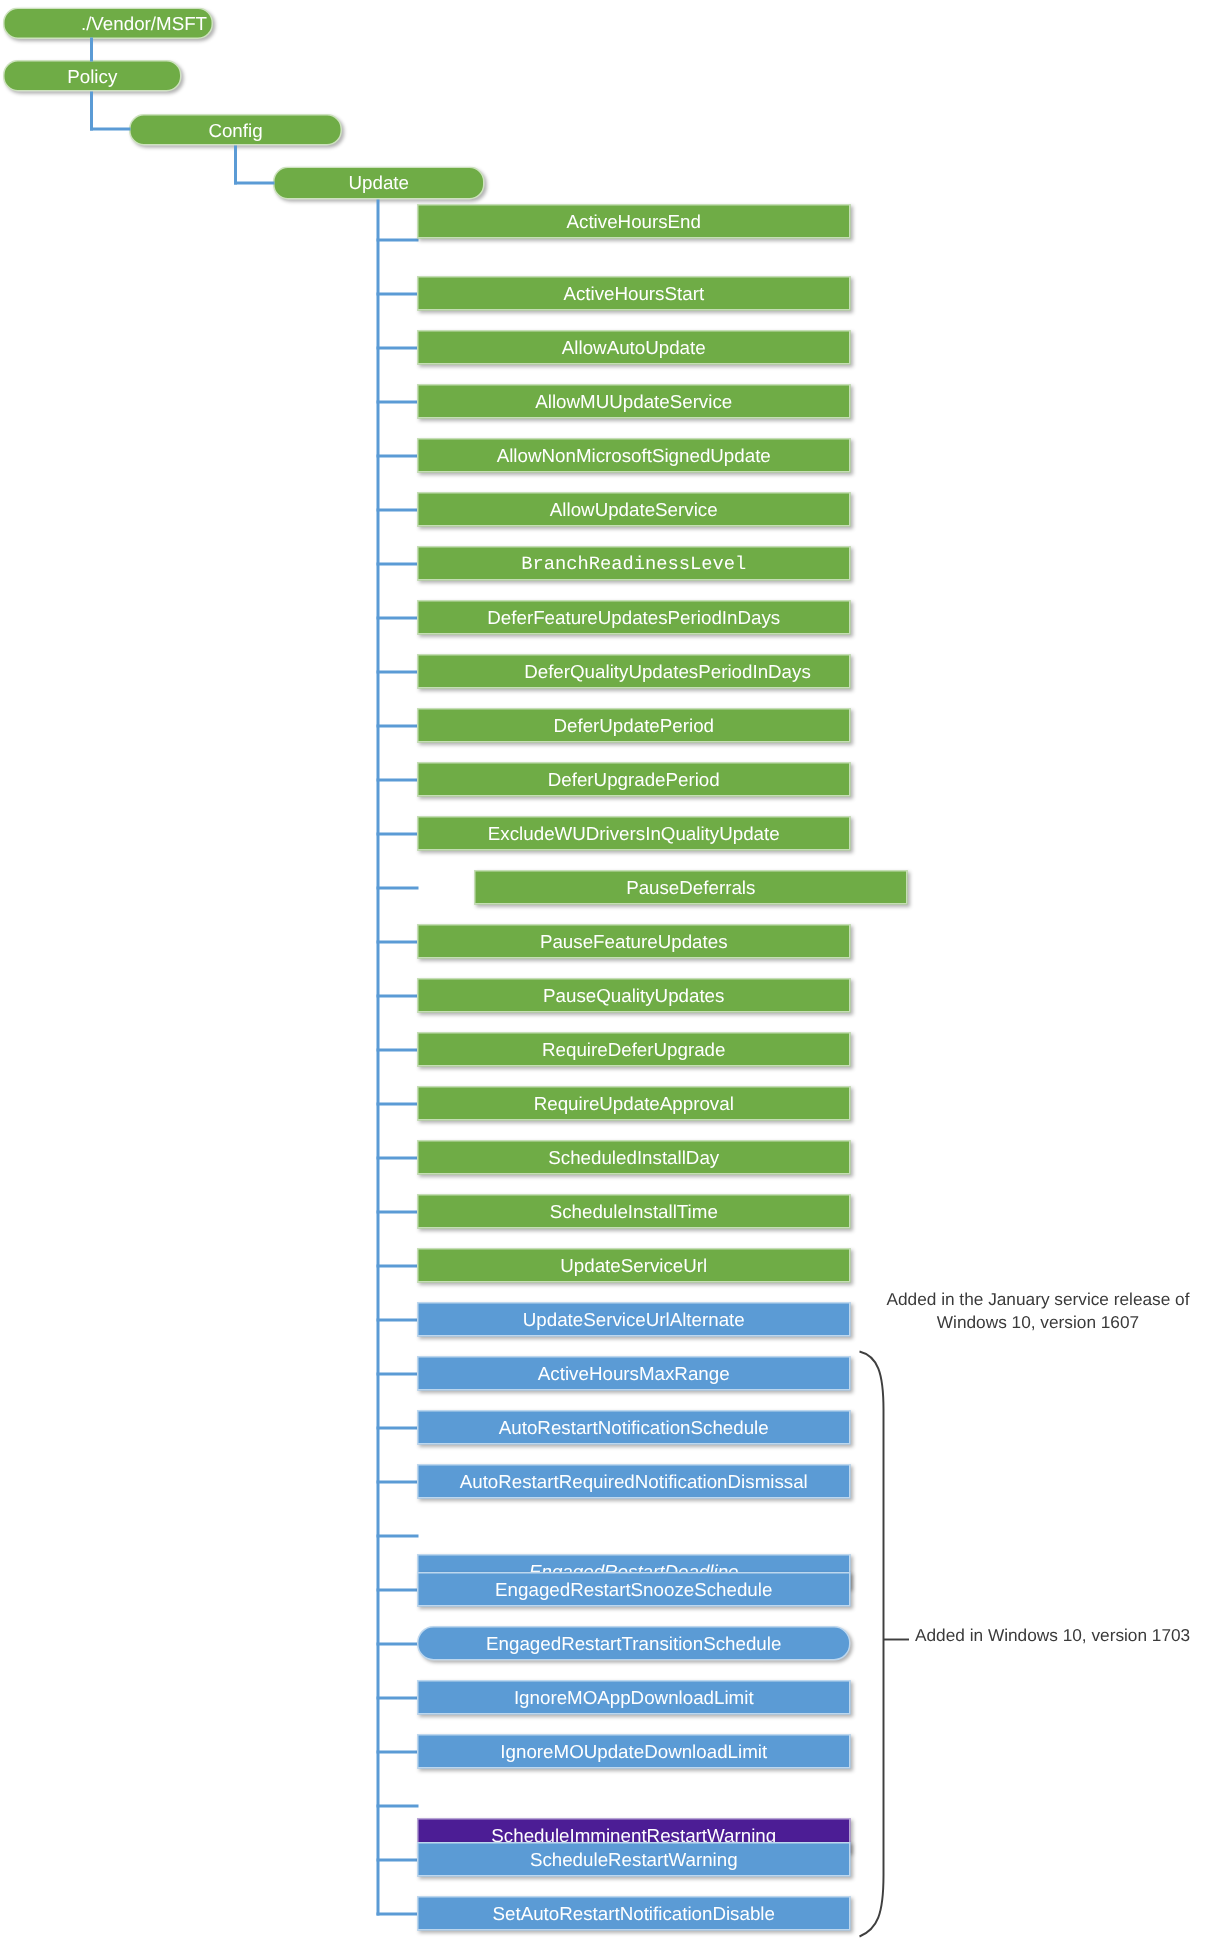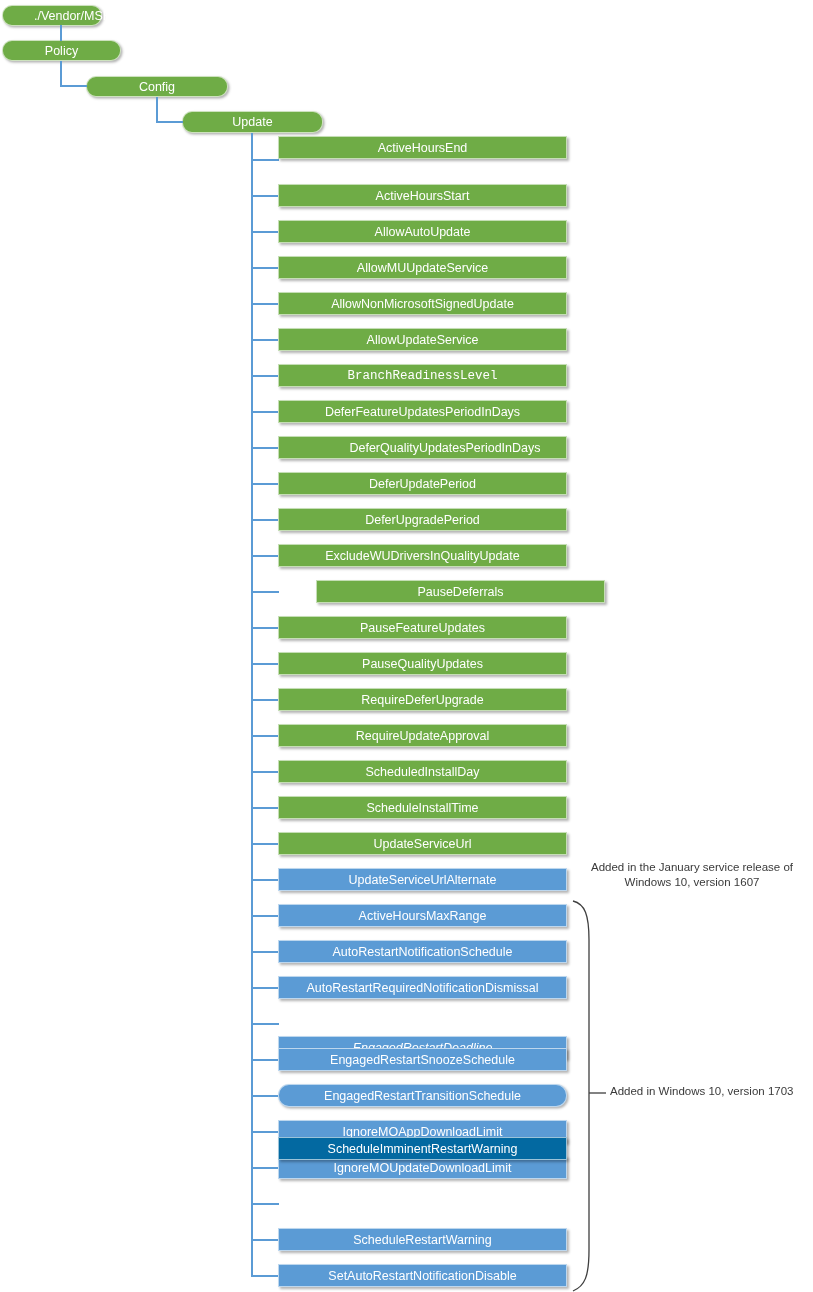--- a/index.html
+++ b/index.html
@@ -23,21 +23,21 @@
   .conn{position:absolute;background:#5B9BD5;}
   .annot{position:absolute;color:#3a3a3a;font-size:11.5px;line-height:15px;}
   .annot.center{text-align:center;}
   svg.brace{position:absolute;overflow:visible;}
 </style>
 </head>
 <body>
 
 <div id="canvas">
 
-  <div class="pill" style="left:2px;top:5px;width:100px;height:21px;padding-left:48px;">
+  <div class="pill" style="left:2px;top:5px;width:140px;height:21px;padding-left:48px;">
     <span>./Vendor/MSFT</span>
   </div>
   <div class="pill" style="left:2px;top:40px;width:119px;height:21px;">
     <span>Policy</span>
   </div>
   <div class="pill" style="left:86px;top:76px;width:142px;height:21px;">
     <span>Config</span>
   </div>
   <div class="pill" style="left:182px;top:111px;width:141px;height:22px;">
     <span>Update</span>
@@ -162,21 +162,21 @@
       </div>
       <div class="conn" style="left: 251px; top: 1131px; width: 28px; height: 2px;"></div>
       <div class="node" style="top: 1120px; background: rgb(91, 155, 213);">
         <span>IgnoreMOAppDownloadLimit</span>
       </div>
       <div class="conn" style="left: 251px; top: 1167px; width: 28px; height: 2px;"></div>
       <div class="node" style="top: 1156px; background: rgb(91, 155, 213);">
         <span>IgnoreMOUpdateDownloadLimit</span>
       </div>
       <div class="conn" style="left: 251px; top: 1203px; width: 28px; height: 2px;"></div>
-      <div class="node" style="top: 1137px; background: #0369a1;">
+      <div class="node" style="top: 1212px; background: #4c1d95;">
         <span>ScheduleImminentRestartWarning</span>
       </div>
       <div class="conn" style="left: 251px; top: 1239px; width: 28px; height: 2px;"></div>
       <div class="node" style="top: 1228px; background: rgb(91, 155, 213);">
         <span>ScheduleRestartWarning</span>
       </div>
       <div class="conn" style="left: 251px; top: 1275px; width: 28px; height: 2px;"></div>
       <div class="node" style="top: 1264px; background: rgb(91, 155, 213);">
         <span>SetAutoRestartNotificationDisable</span>
       </div>

